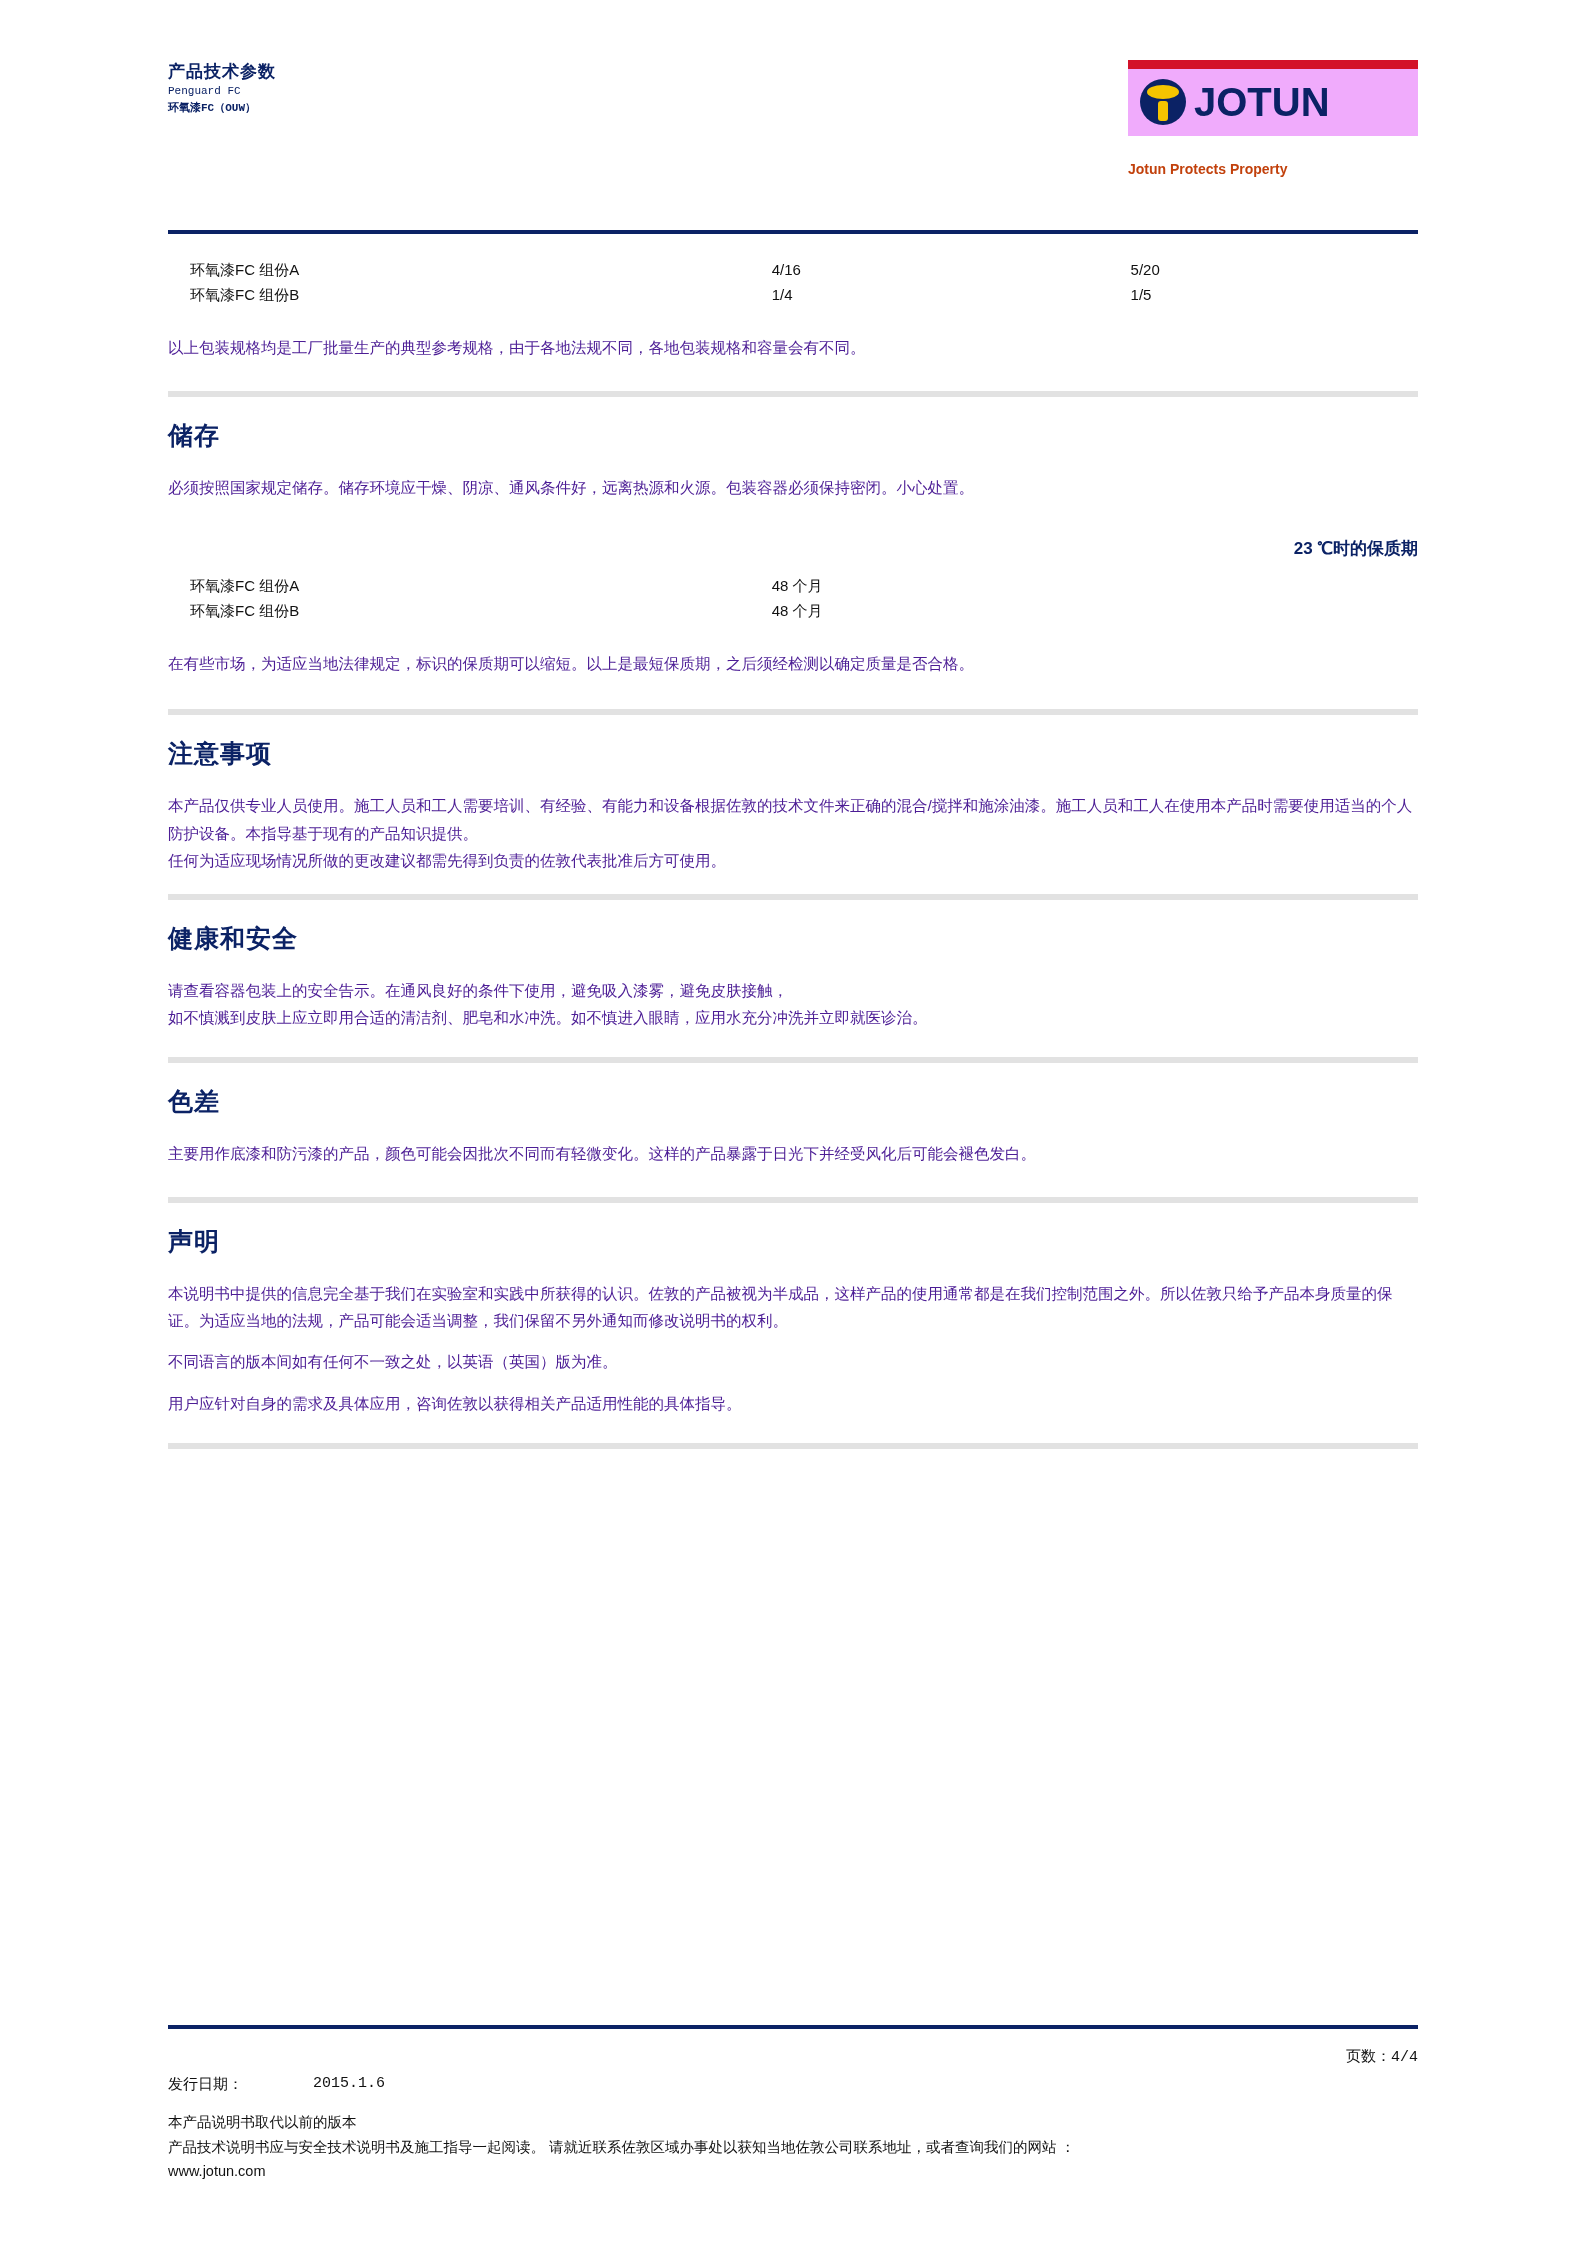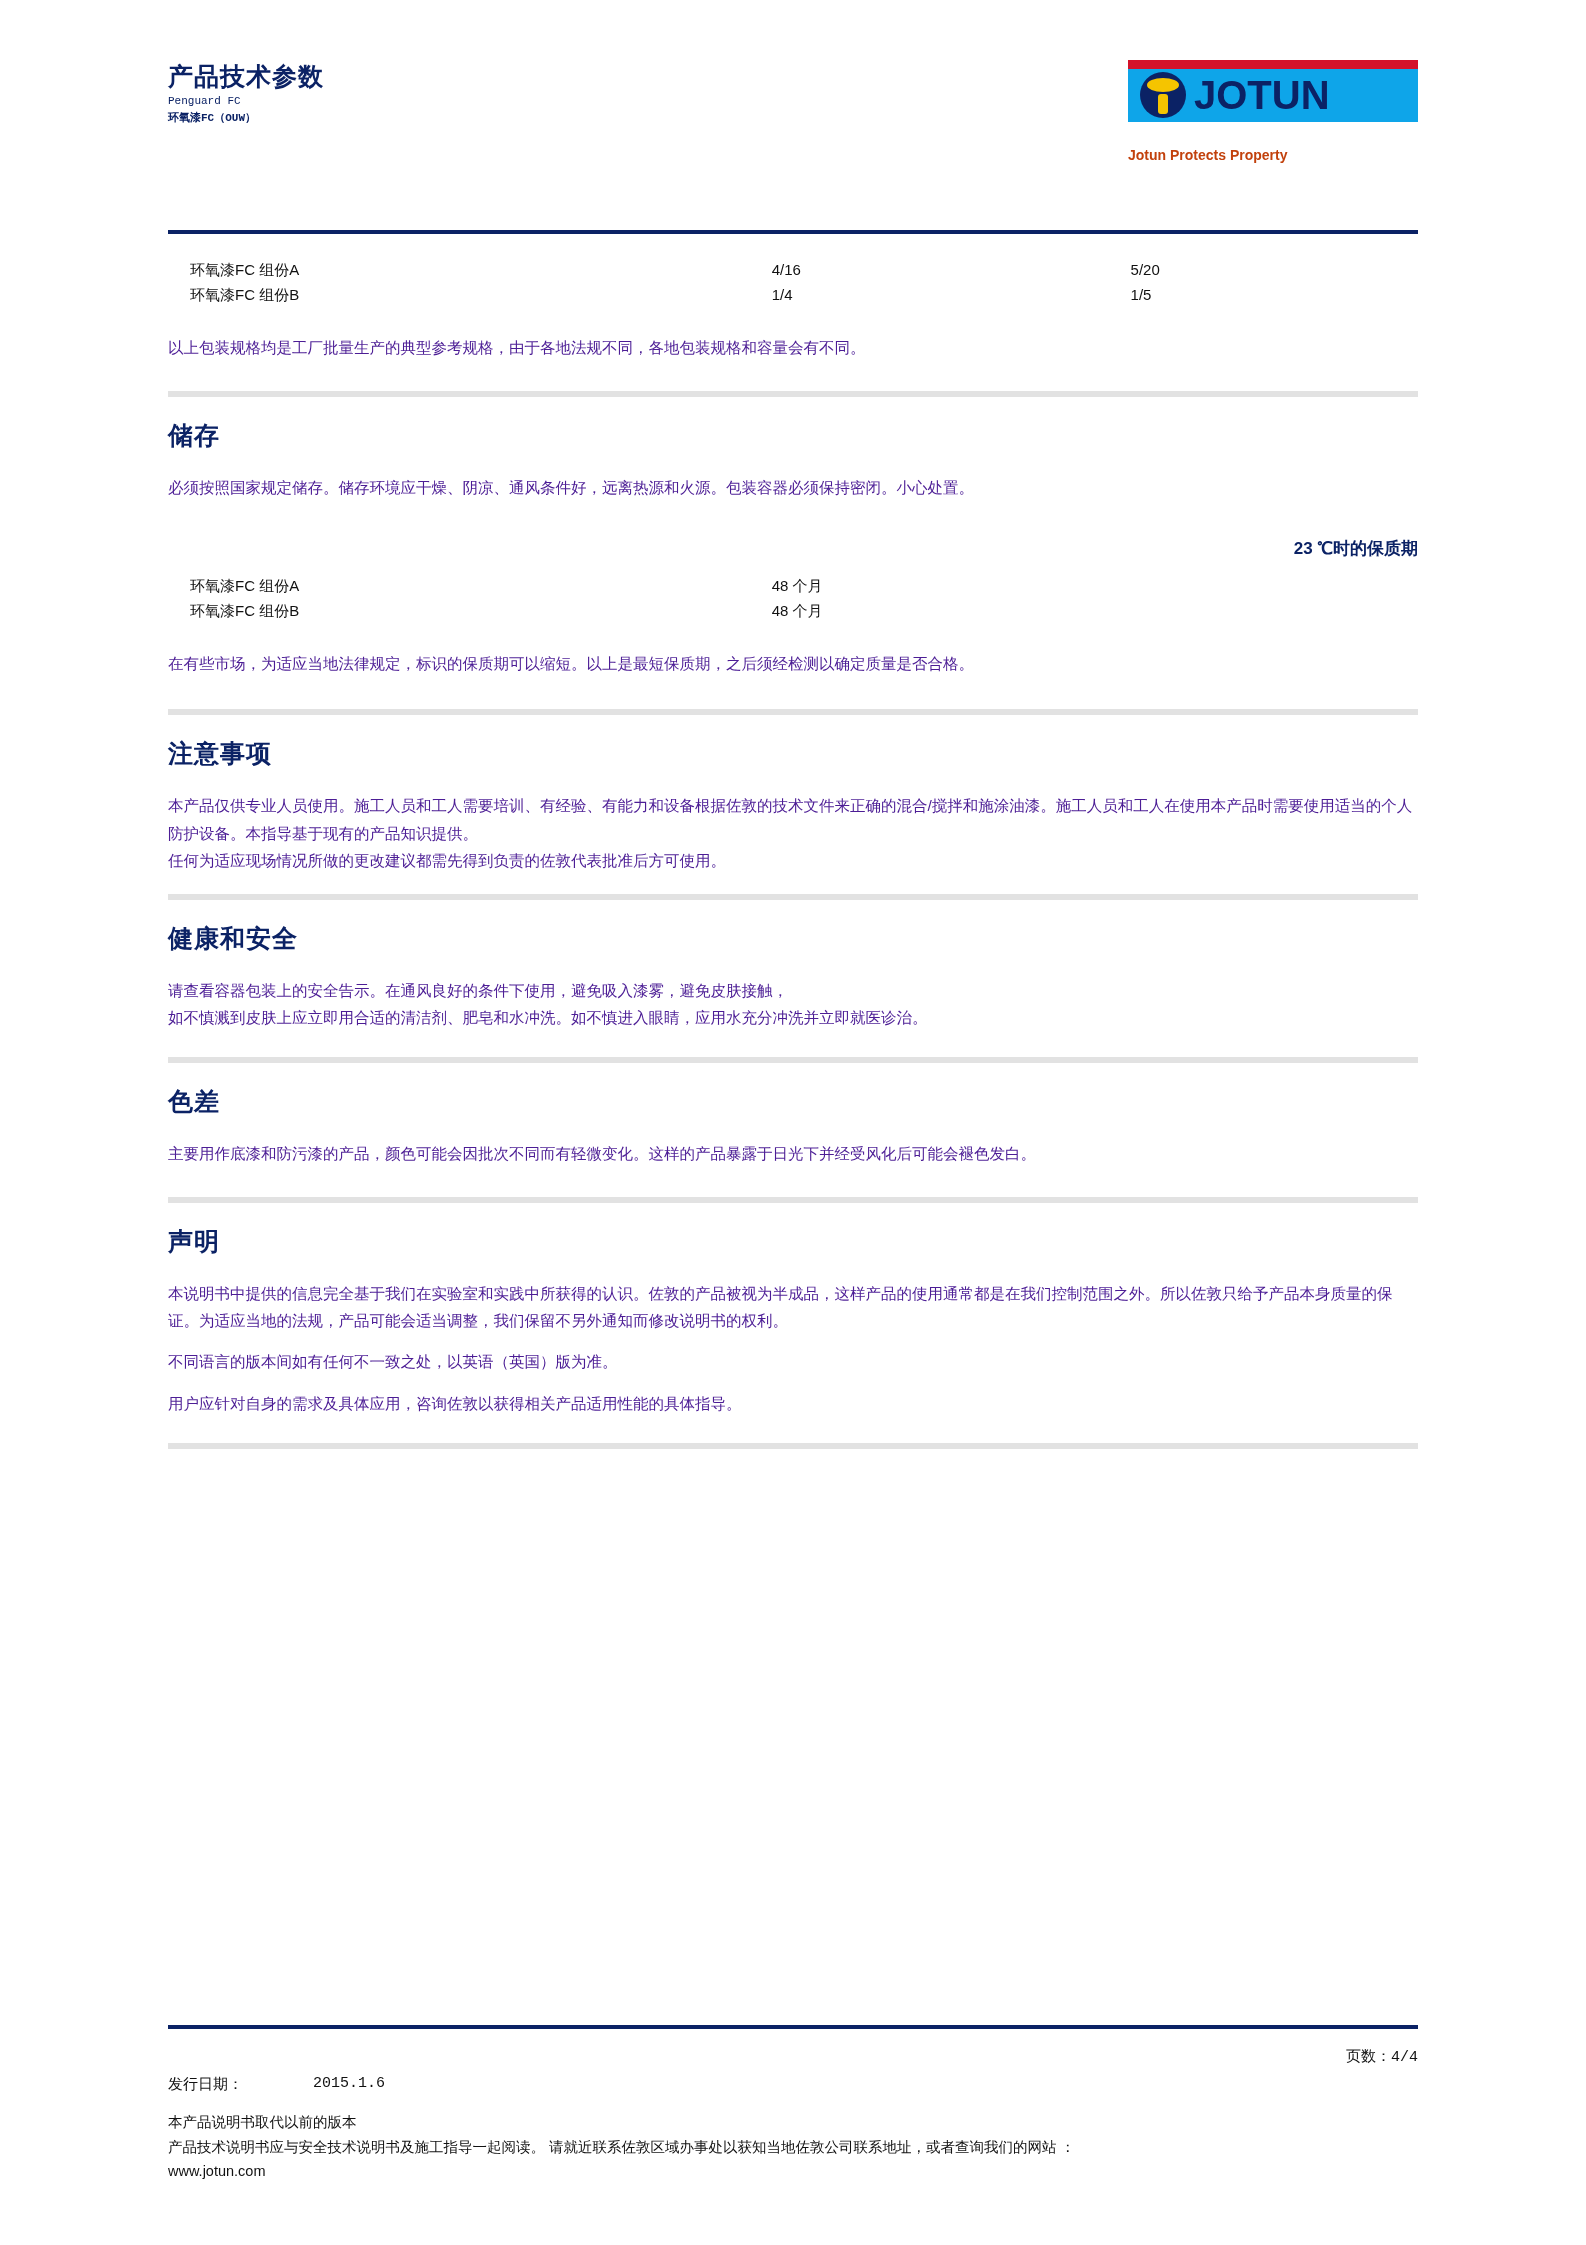--- a/index.html
+++ b/index.html
@@ -28,43 +28,43 @@
   
   .header {
     position: absolute;
     left: 0;
     top: 60px;
     width: 1250px;
     height: 130px;
   }
   .header-title {
     font-family: "Liberation Sans", sans-serif;
-    font-size: 25px;
+    font-size: 17px;
     font-weight: bold;
     color: #0b2265;
     letter-spacing: 1px;
   }
   .header-sub {
     font-family: "Liberation Mono", monospace;
     font-size: 11px;
     color: #0b2265;
     line-height: 1.5;
   }
   .header-sub .bold { font-weight: bold; }
 
   .logo-box {
     position: absolute;
     right: 0;
     top: 0;
     width: 290px;
   }
   .logo-main {
     width: 290px;
-    height: 62px;
-    background: #0ea5e9;
+    height: 76px;
+    background: #f0abfc;
     display: flex;
     align-items: center;
     position: relative;
     overflow: hidden;
   }
   .logo-redbar {
     position: absolute;
     left: 0; top: 0;
     width: 290px; height: 9px;
     background: #d3122a;

